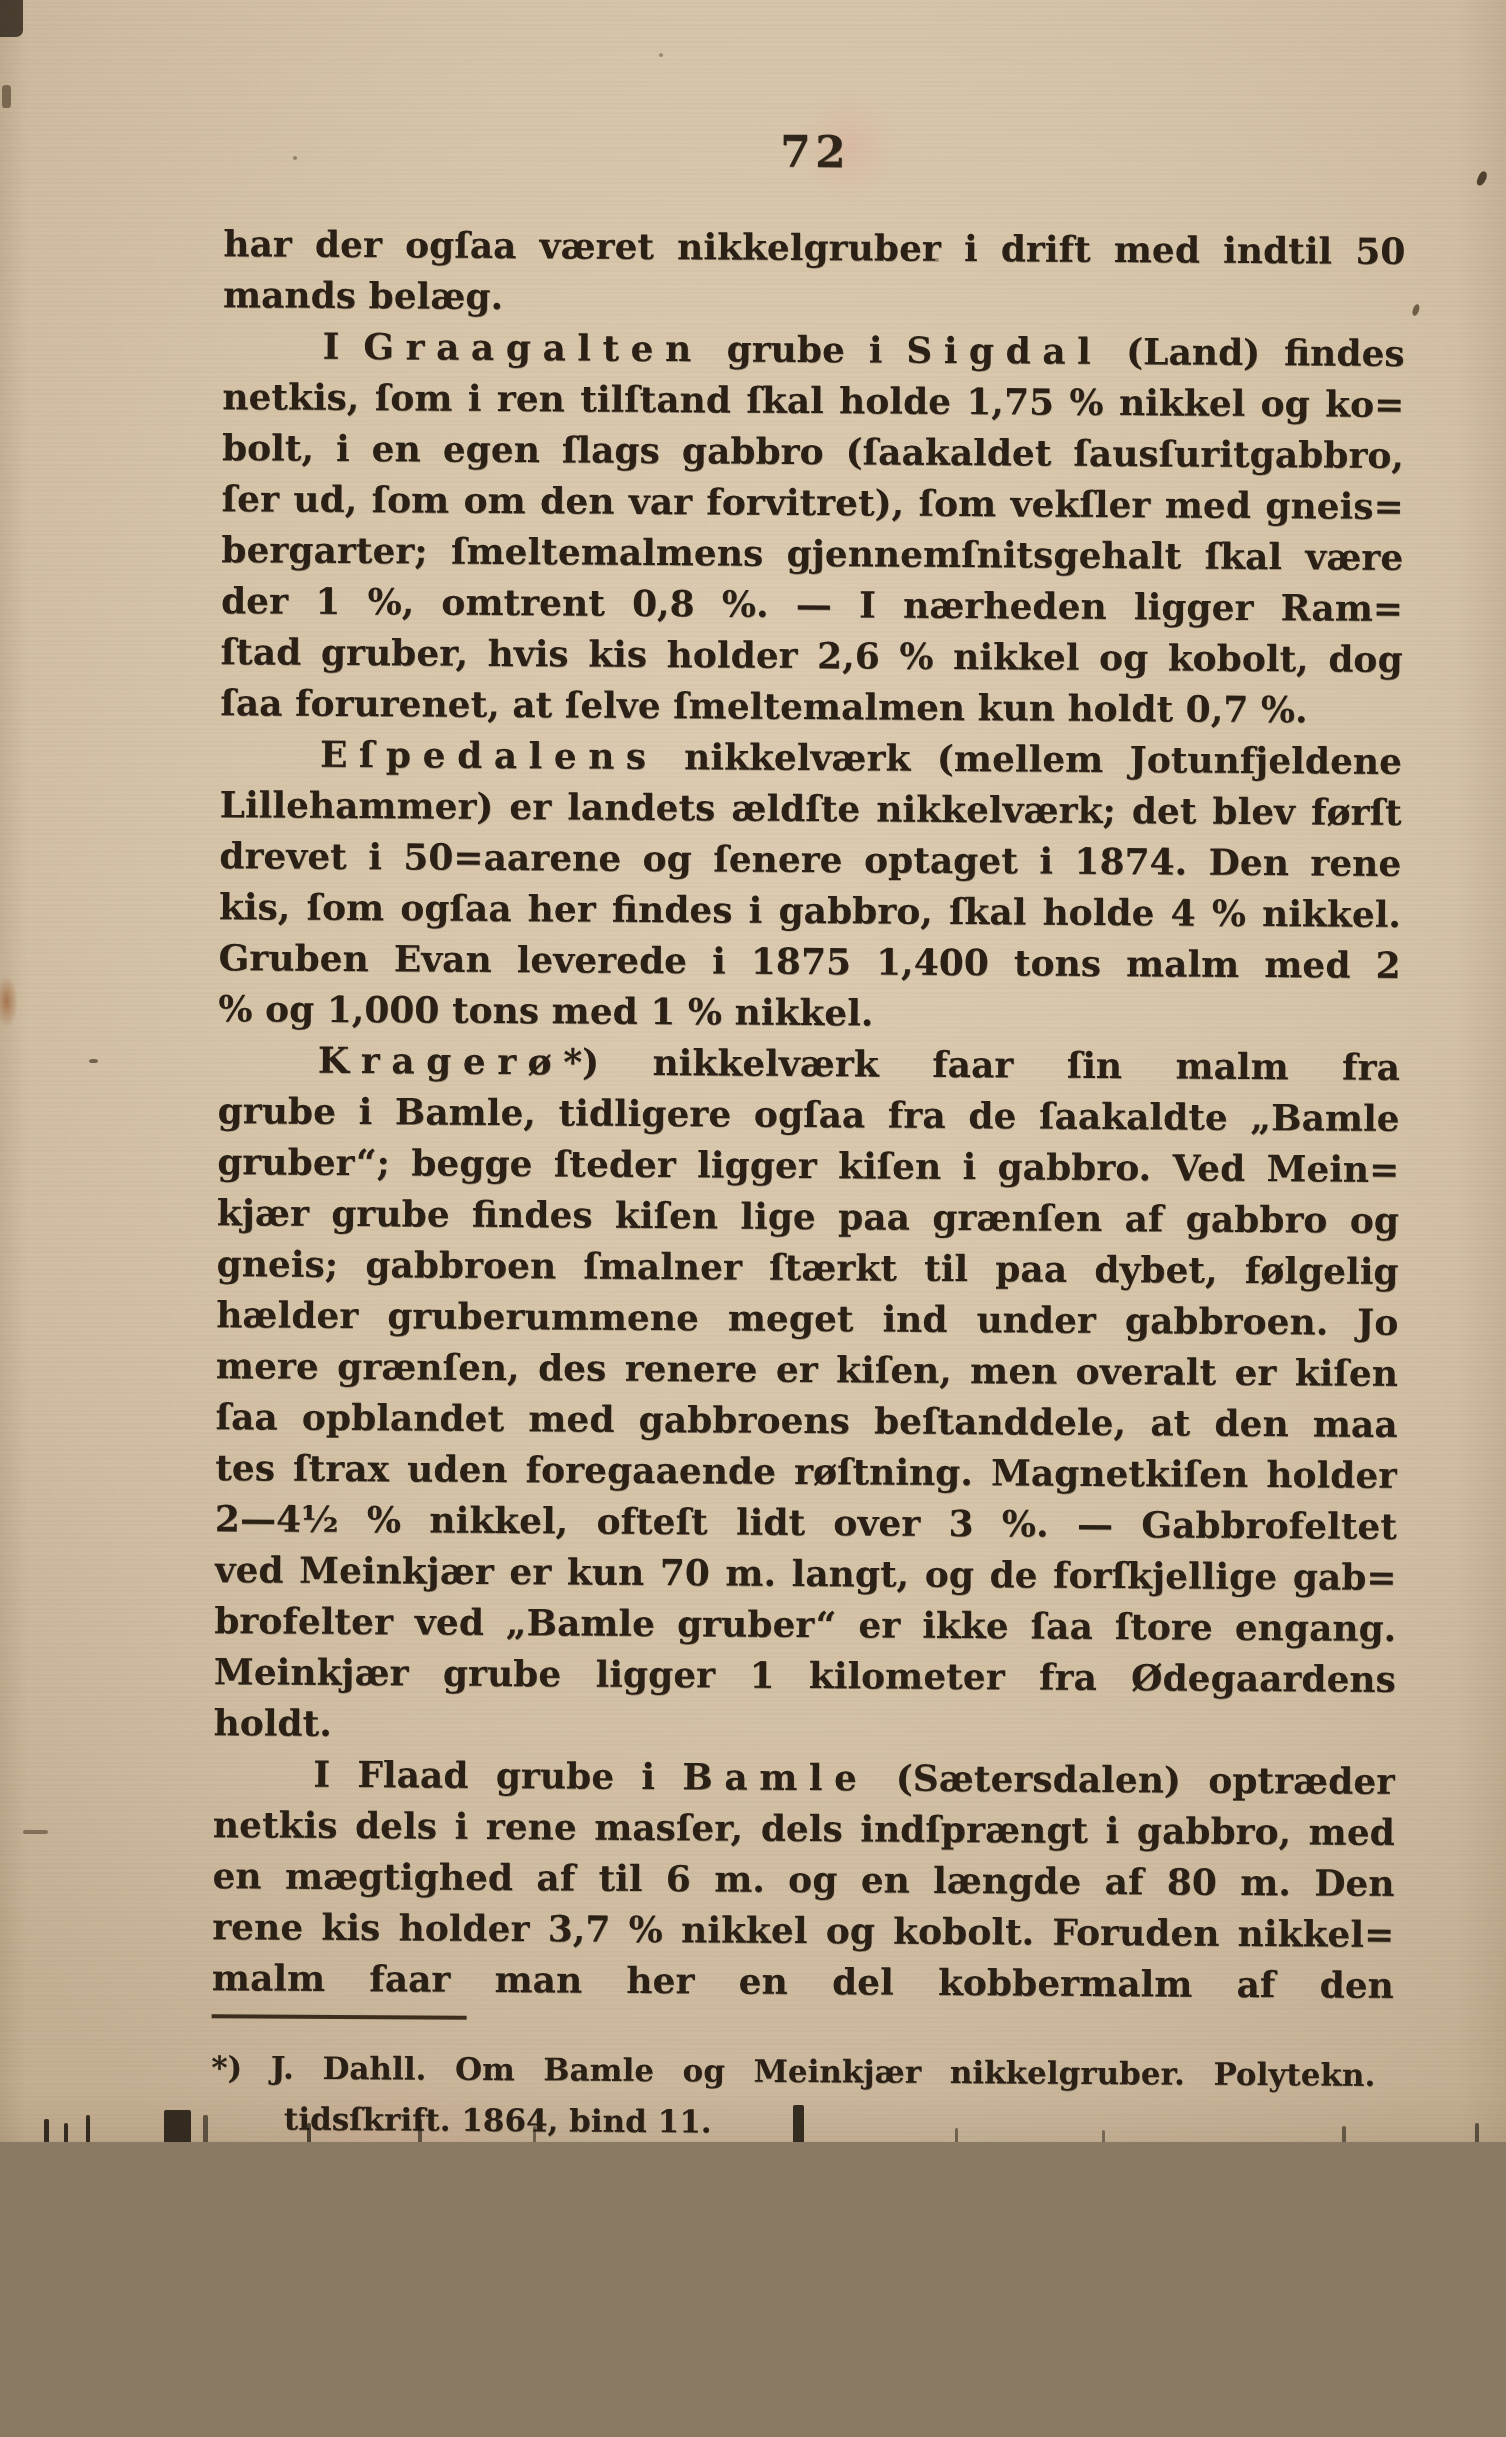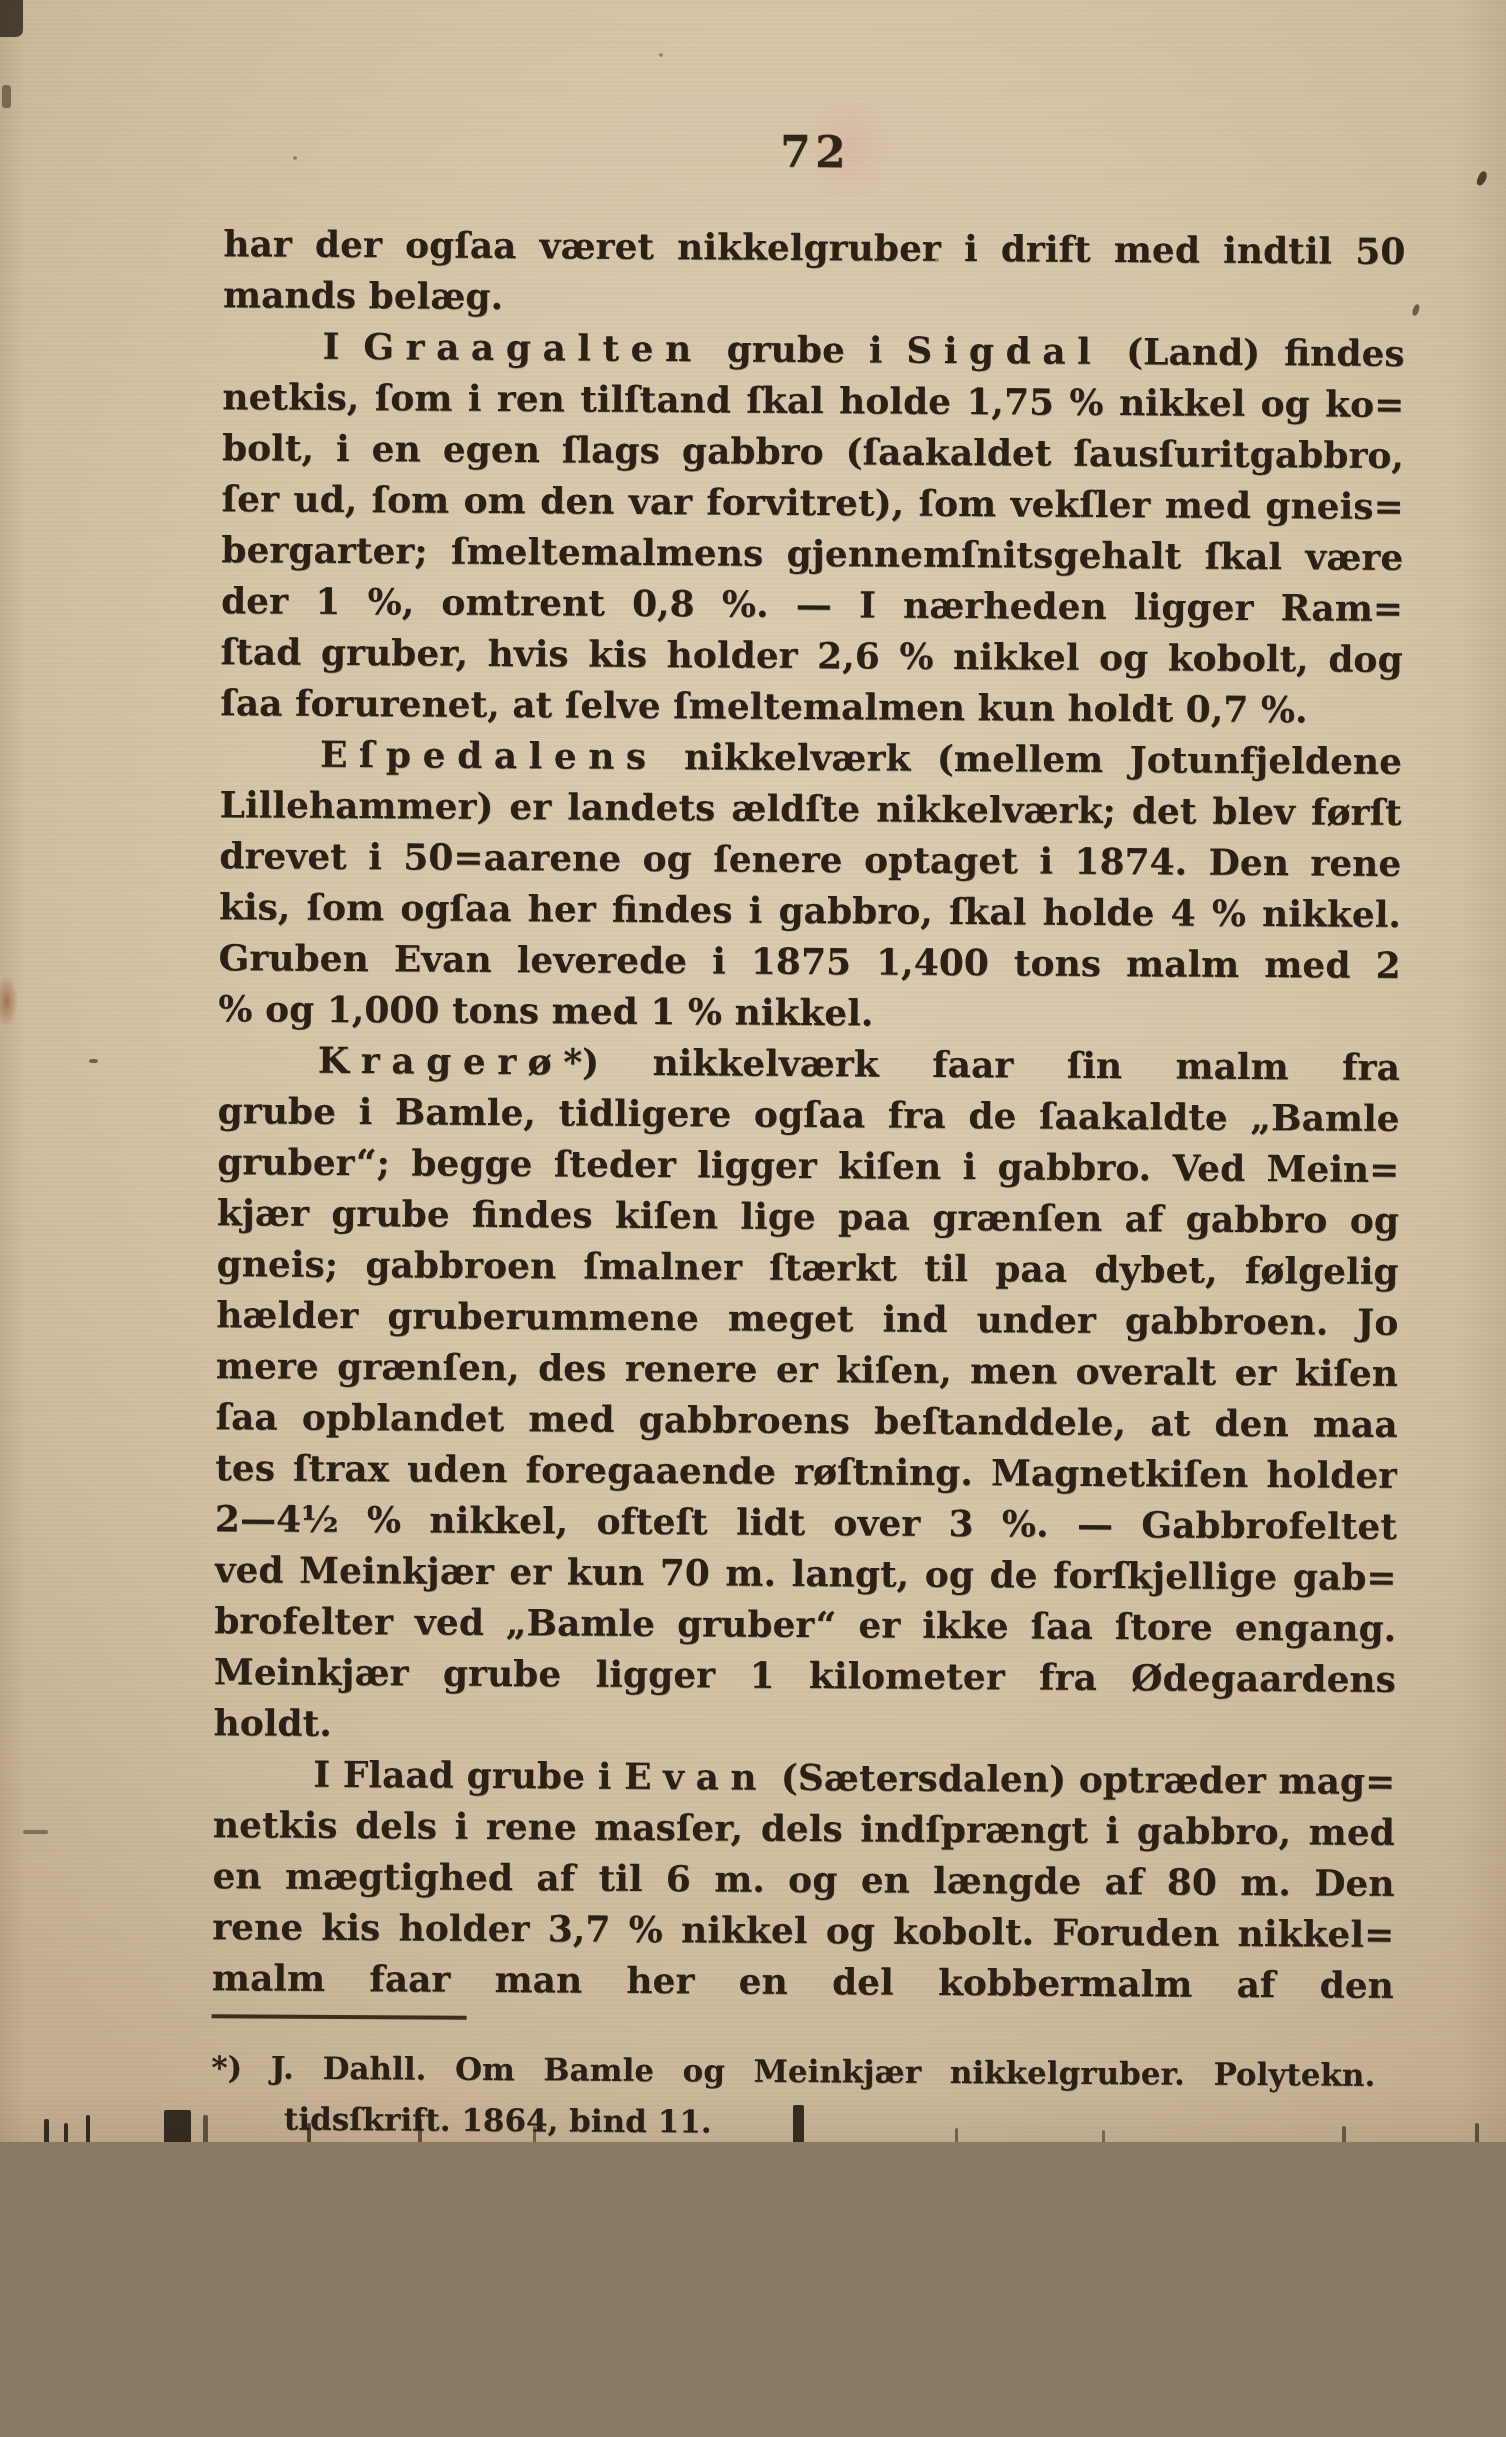--- a/index.html
+++ b/index.html
@@ -96,21 +96,21 @@
         <div class="line"><span>gneis; gabbroen ſmalner ſtærkt til paa dybet, følgelig</span></div>
         <div class="line"><span>hælder gruberummene meget ind under gabbroen. Jo nær=</span></div>
         <div class="line"><span>mere grænſen, des renere er kiſen, men overalt er kiſen</span></div>
         <div class="line"><span>ſaa opblandet med gabbroens beſtanddele, at den maa ſmel=</span></div>
         <div class="line"><span>tes ſtrax uden foregaaende røſtning. Magnetkiſen holder</span></div>
         <div class="line"><span>2—4½ % nikkel, ofteſt lidt over 3 %. — Gabbrofeltet</span></div>
         <div class="line"><span>ved Meinkjær er kun 70 m. langt, og de forſkjellige gab=</span></div>
         <div class="line"><span>brofelter ved „Bamle gruber“ er ikke ſaa ſtore engang.</span></div>
         <div class="line"><span>Meinkjær grube ligger 1 kilometer fra Ødegaardens apatit=</span></div>
         <div class="line noj"><span>holdt.</span></div>
-        <div class="line ind"><span>I Flaad grube i </span><span class="sperr">Evan</span><span> (Sætersdalen) optræder mag=</span></div>
+        <div class="line ind"><span>I Flaad grube i </span><span class="sperr">Bamle</span><span> (Sætersdalen) optræder mag=</span></div>
         <div class="line"><span>netkis dels i rene masſer, dels indſprængt i gabbro, med</span></div>
         <div class="line"><span>en mægtighed af til 6 m. og en længde af 80 m. Den</span></div>
         <div class="line"><span>rene kis holder 3,7 % nikkel og kobolt. Foruden nikkel=</span></div>
         <div class="line"><span>malm faar man her en del kobbermalm af den medfølgende</span></div>
       </div>
     <div class="footnote-rule"></div>
     <div class="footnote" id="footnote">
         <div class="line"><span>*) J. Dahll. Om Bamle og Meinkjær nikkelgruber. Polytekn.</span></div>
         <div class="line ind noj"><span>tidsſkrift. 1864, bind 11.</span></div>
       </div>

